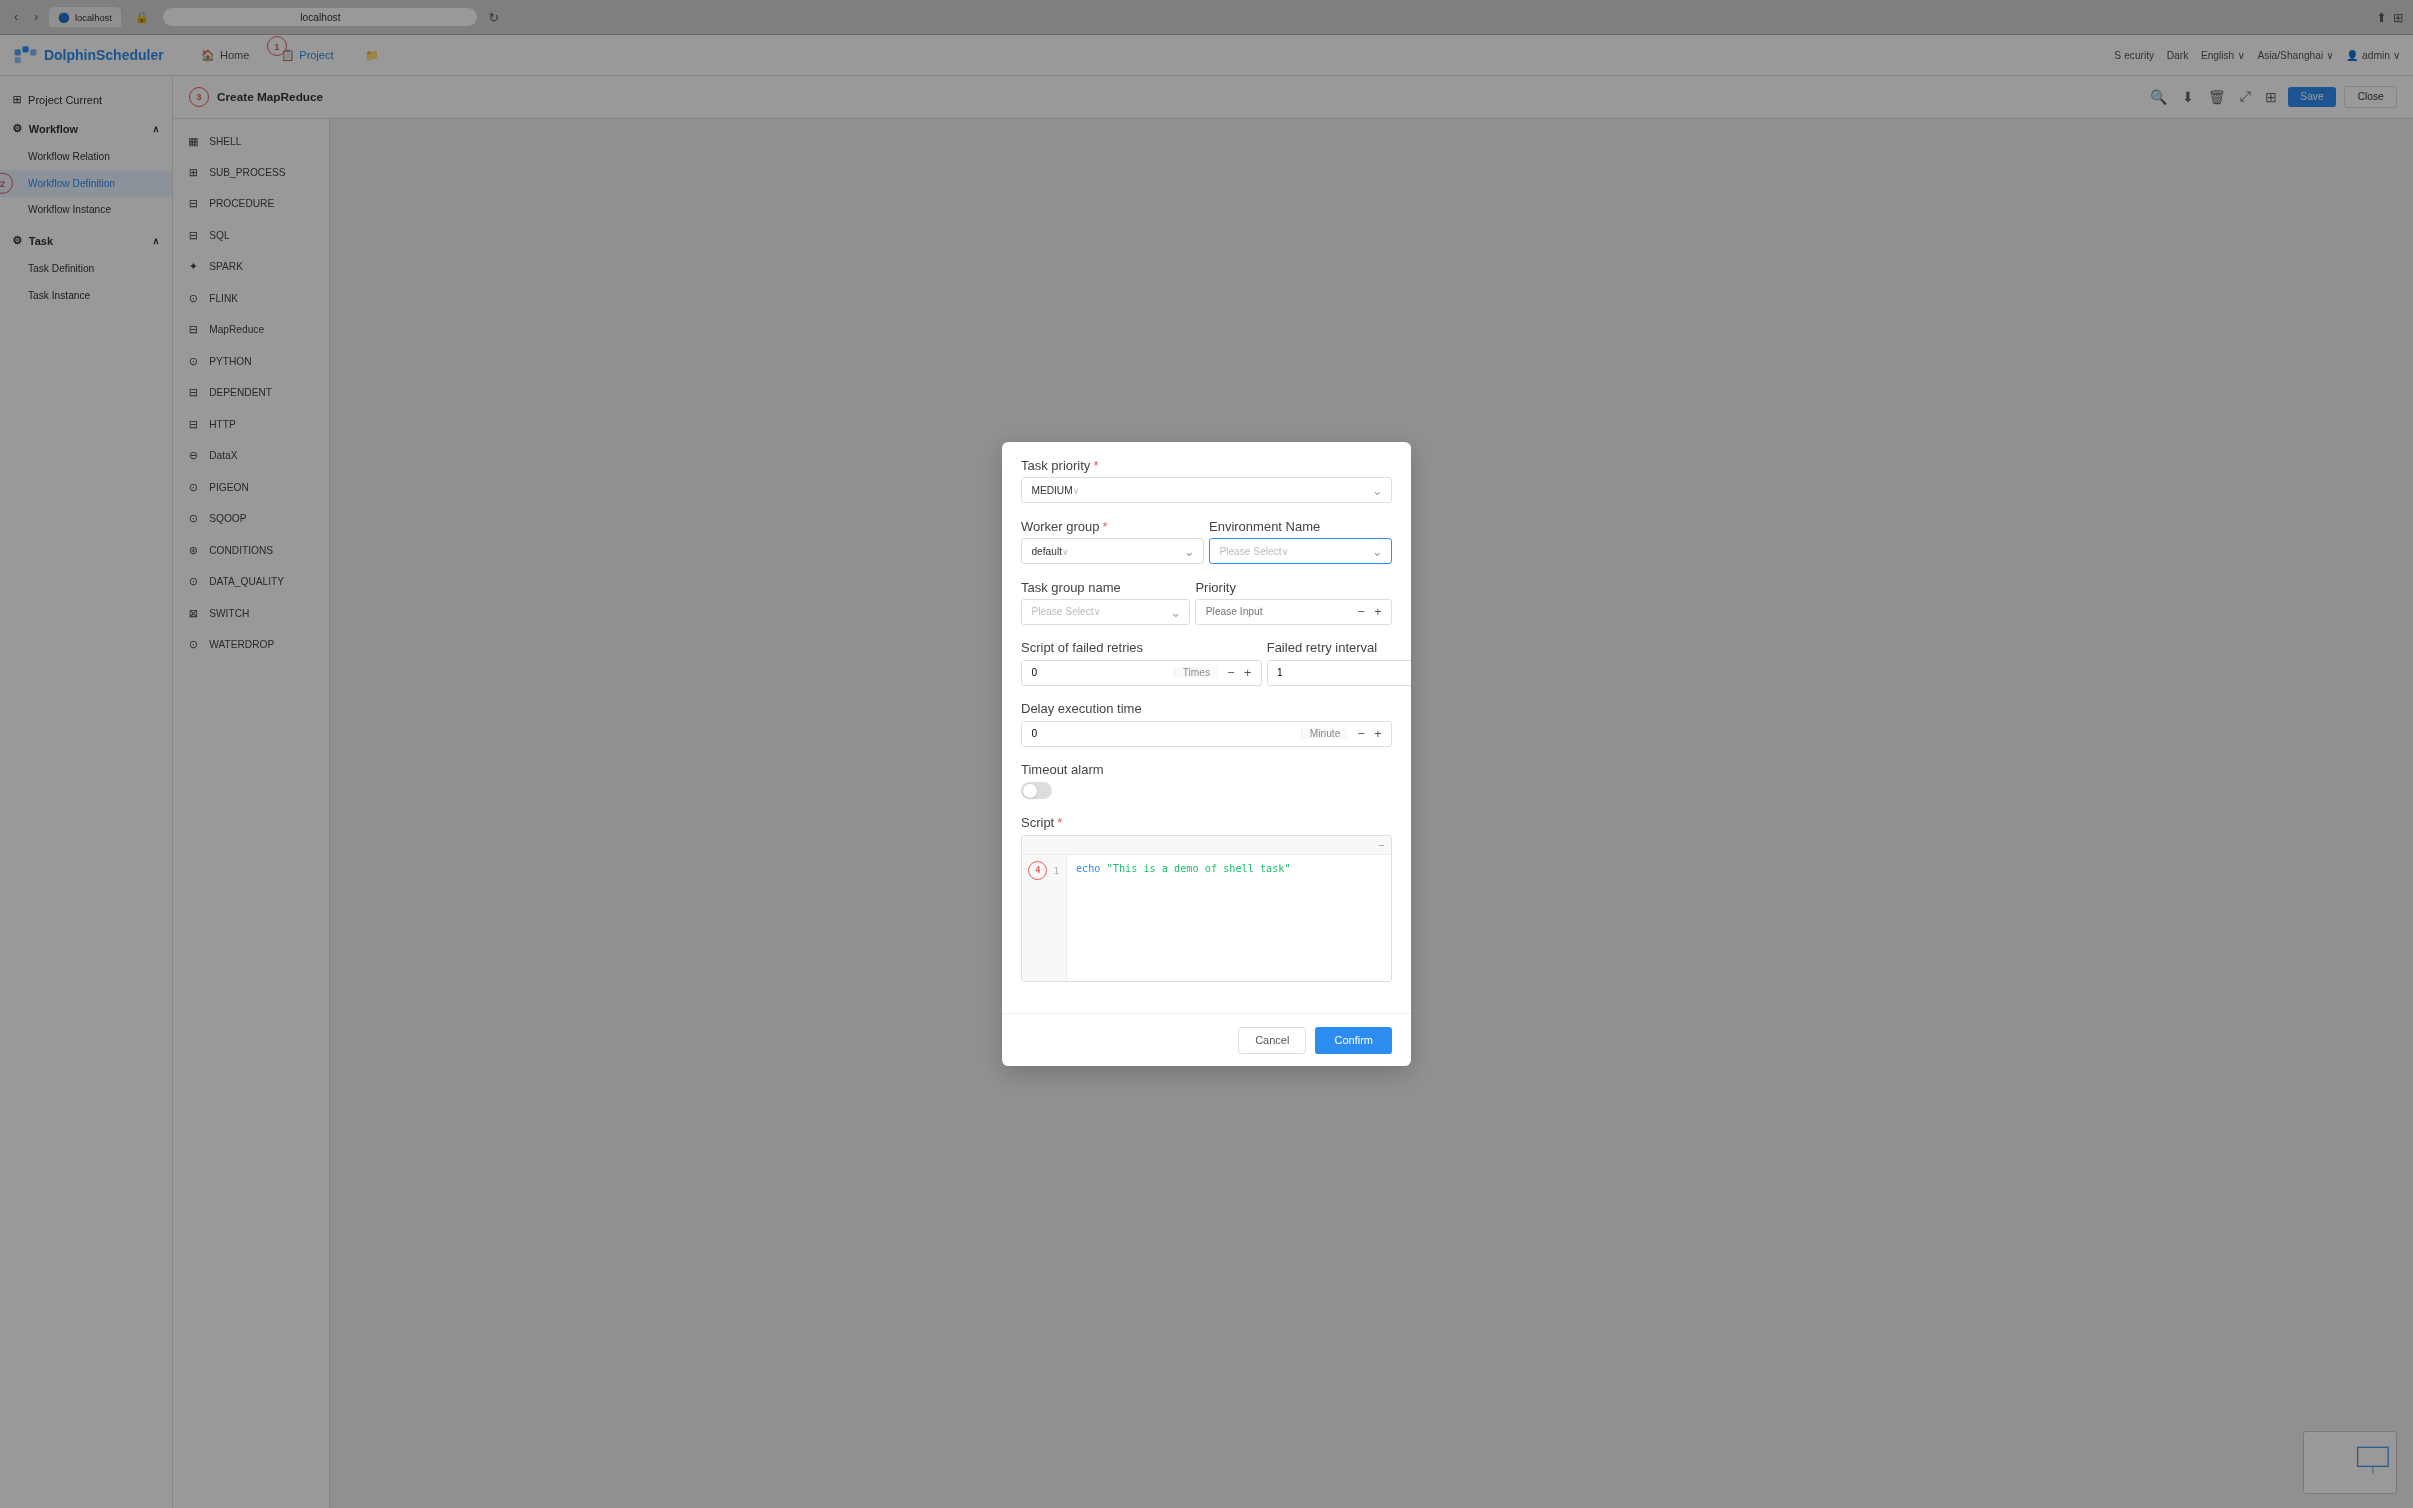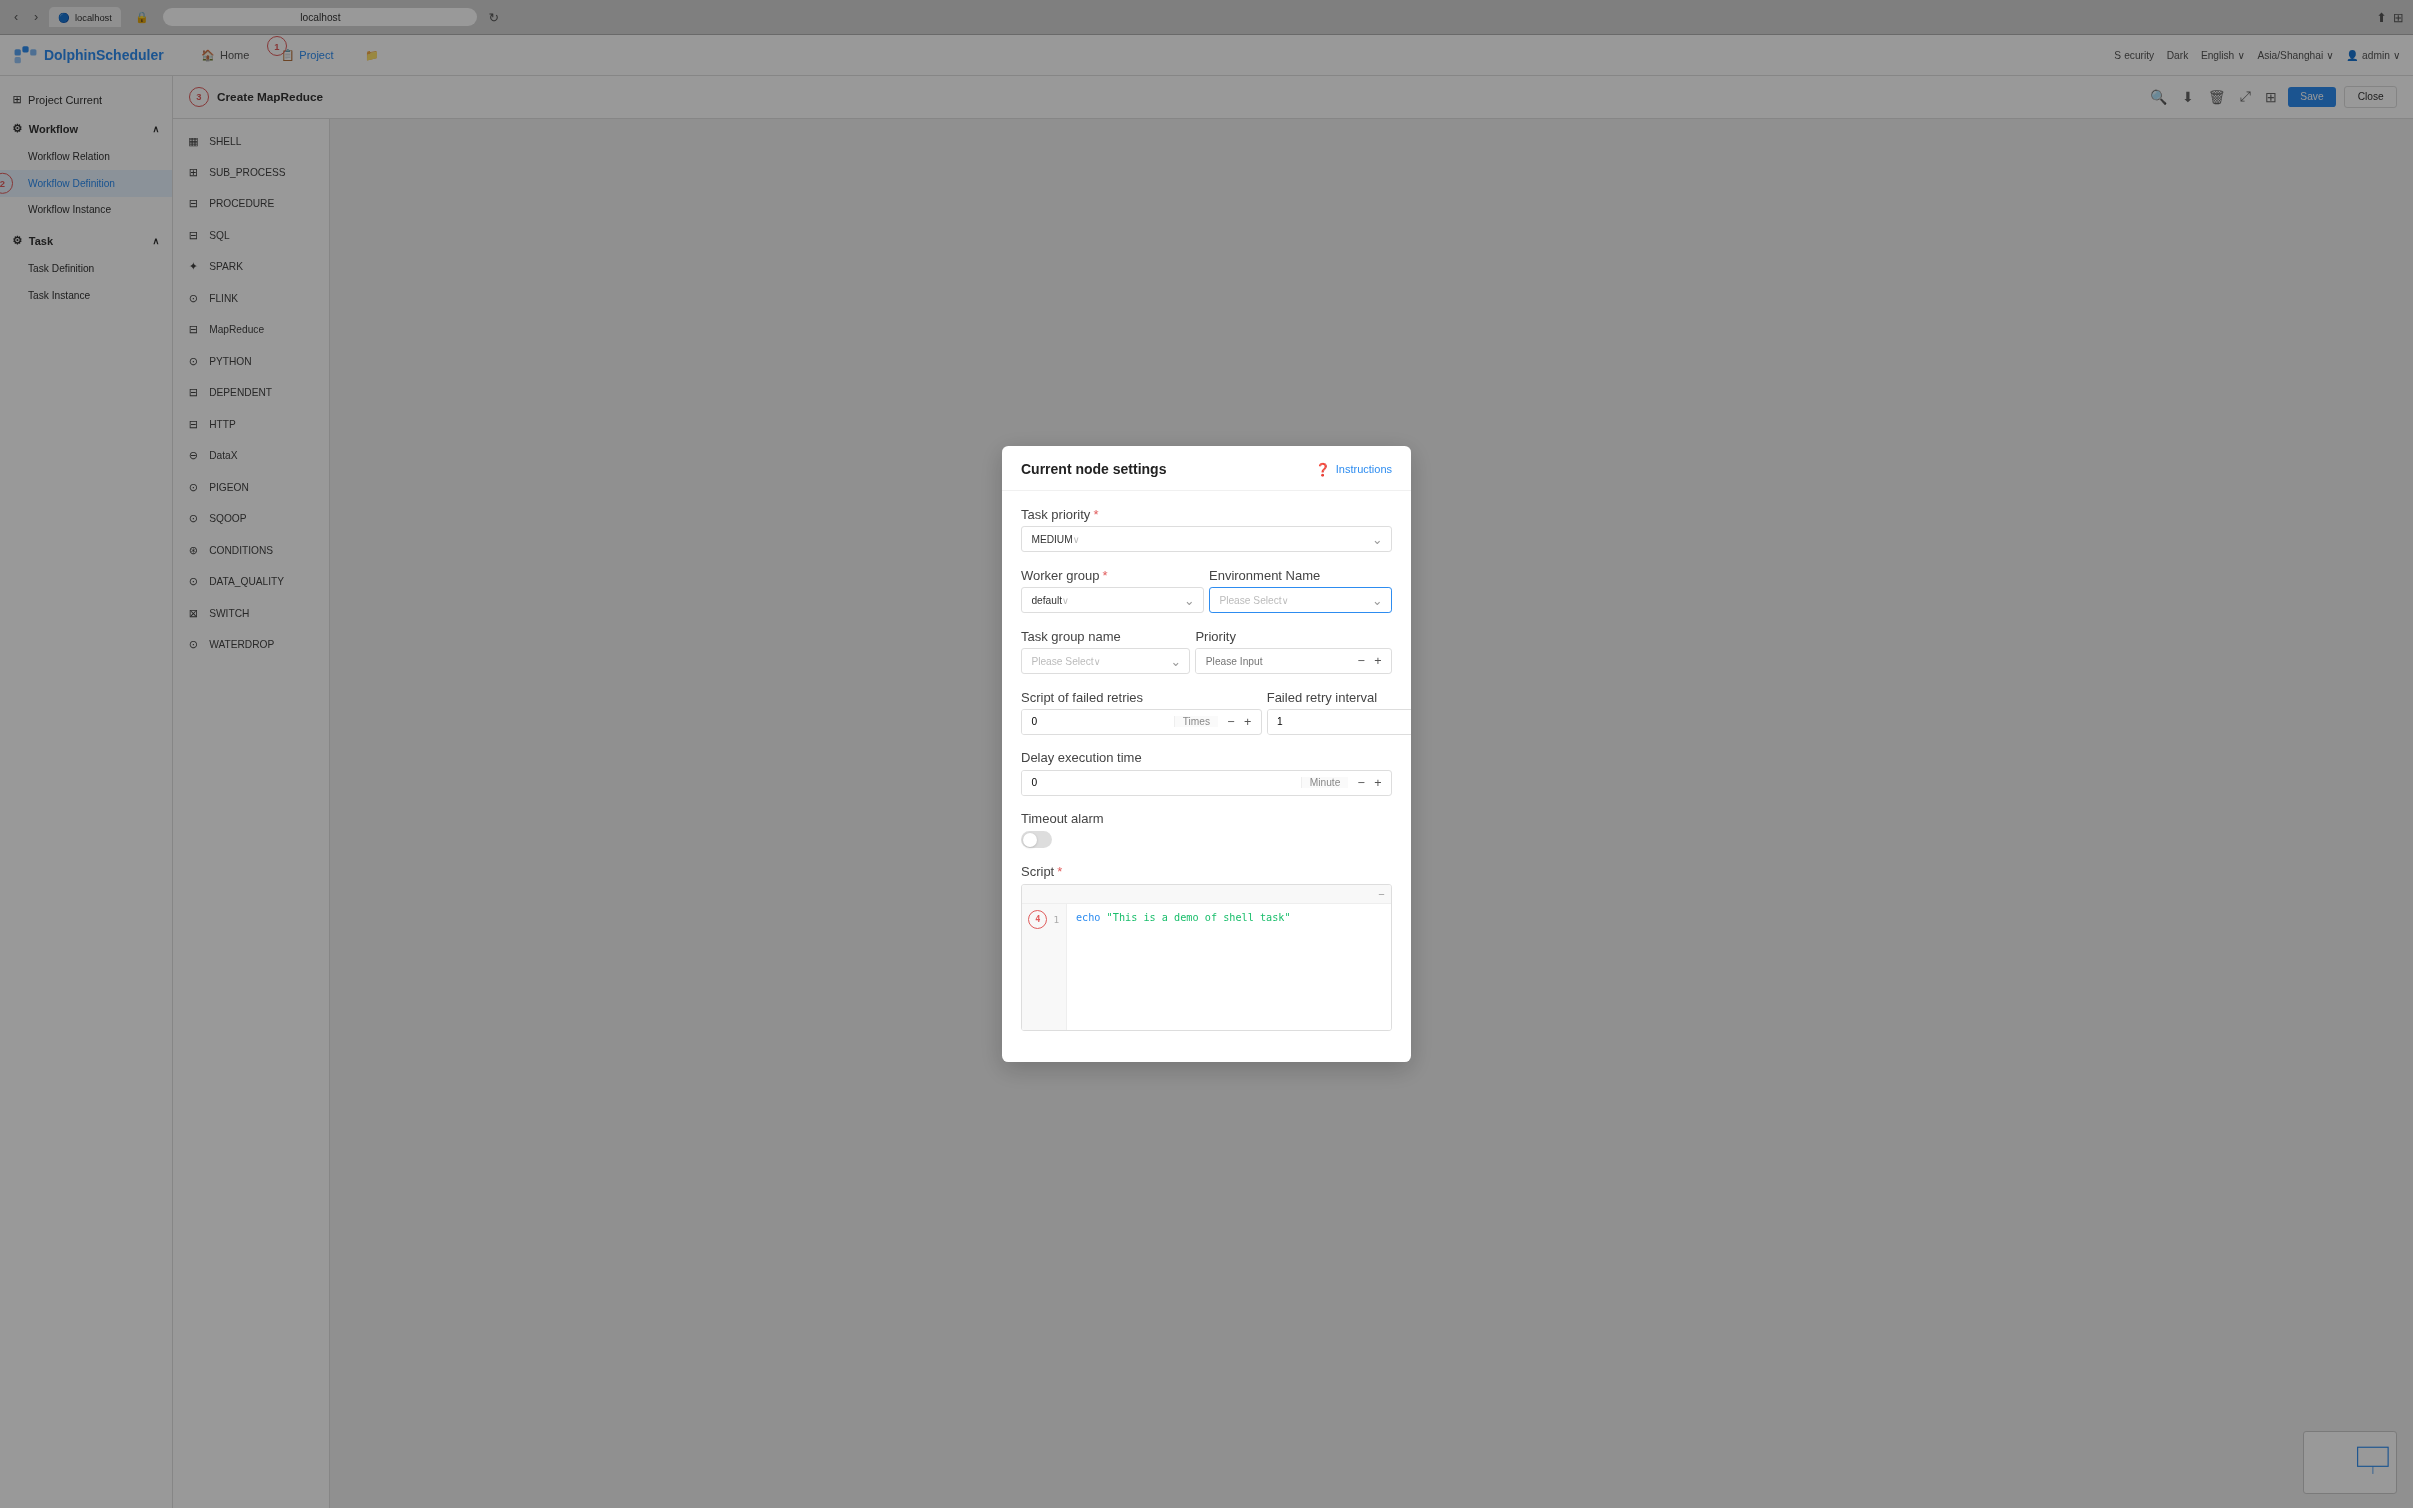--- a/index.html
+++ b/index.html
@@ -705,27 +705,20 @@
 
       </div>
     </div>
 
   </div>
 </div>
 
 <div class="modal-overlay">
   <div class="modal">
 
-    <div class="modal-header">
-      <span class="modal-title">Current node settings</span>
-      <div class="modal-instructions">
-        <span style="font-size: 12.6px;">❓</span>
-        <span>Instructions</span>
-      </div>
-    </div>
 
     <div class="modal-body">
 
       <div class="form-row">
         <div class="form-label">
           <span>Task priority</span>
           <span class="required-star">*</span>
         </div>
         <div class="form-select-wrapper">
           <div class="select-box">
@@ -851,16 +844,20 @@
                 <span>1</span>
               </div>
             </div>
             <div class="script-code"><span class="code-blue">echo </span><span class="code-green">"This is a demo of shell task"</span></div>
           </div>
         </div>
       </div>
 
     </div>
 
+    <div class="modal-footer">
+      <button class="btn-cancel">Cancel</button>
+      <button class="btn-confirm">Confirm</button>
+    </div>
 
   </div>
 </div>
 
 
 </body></html>

